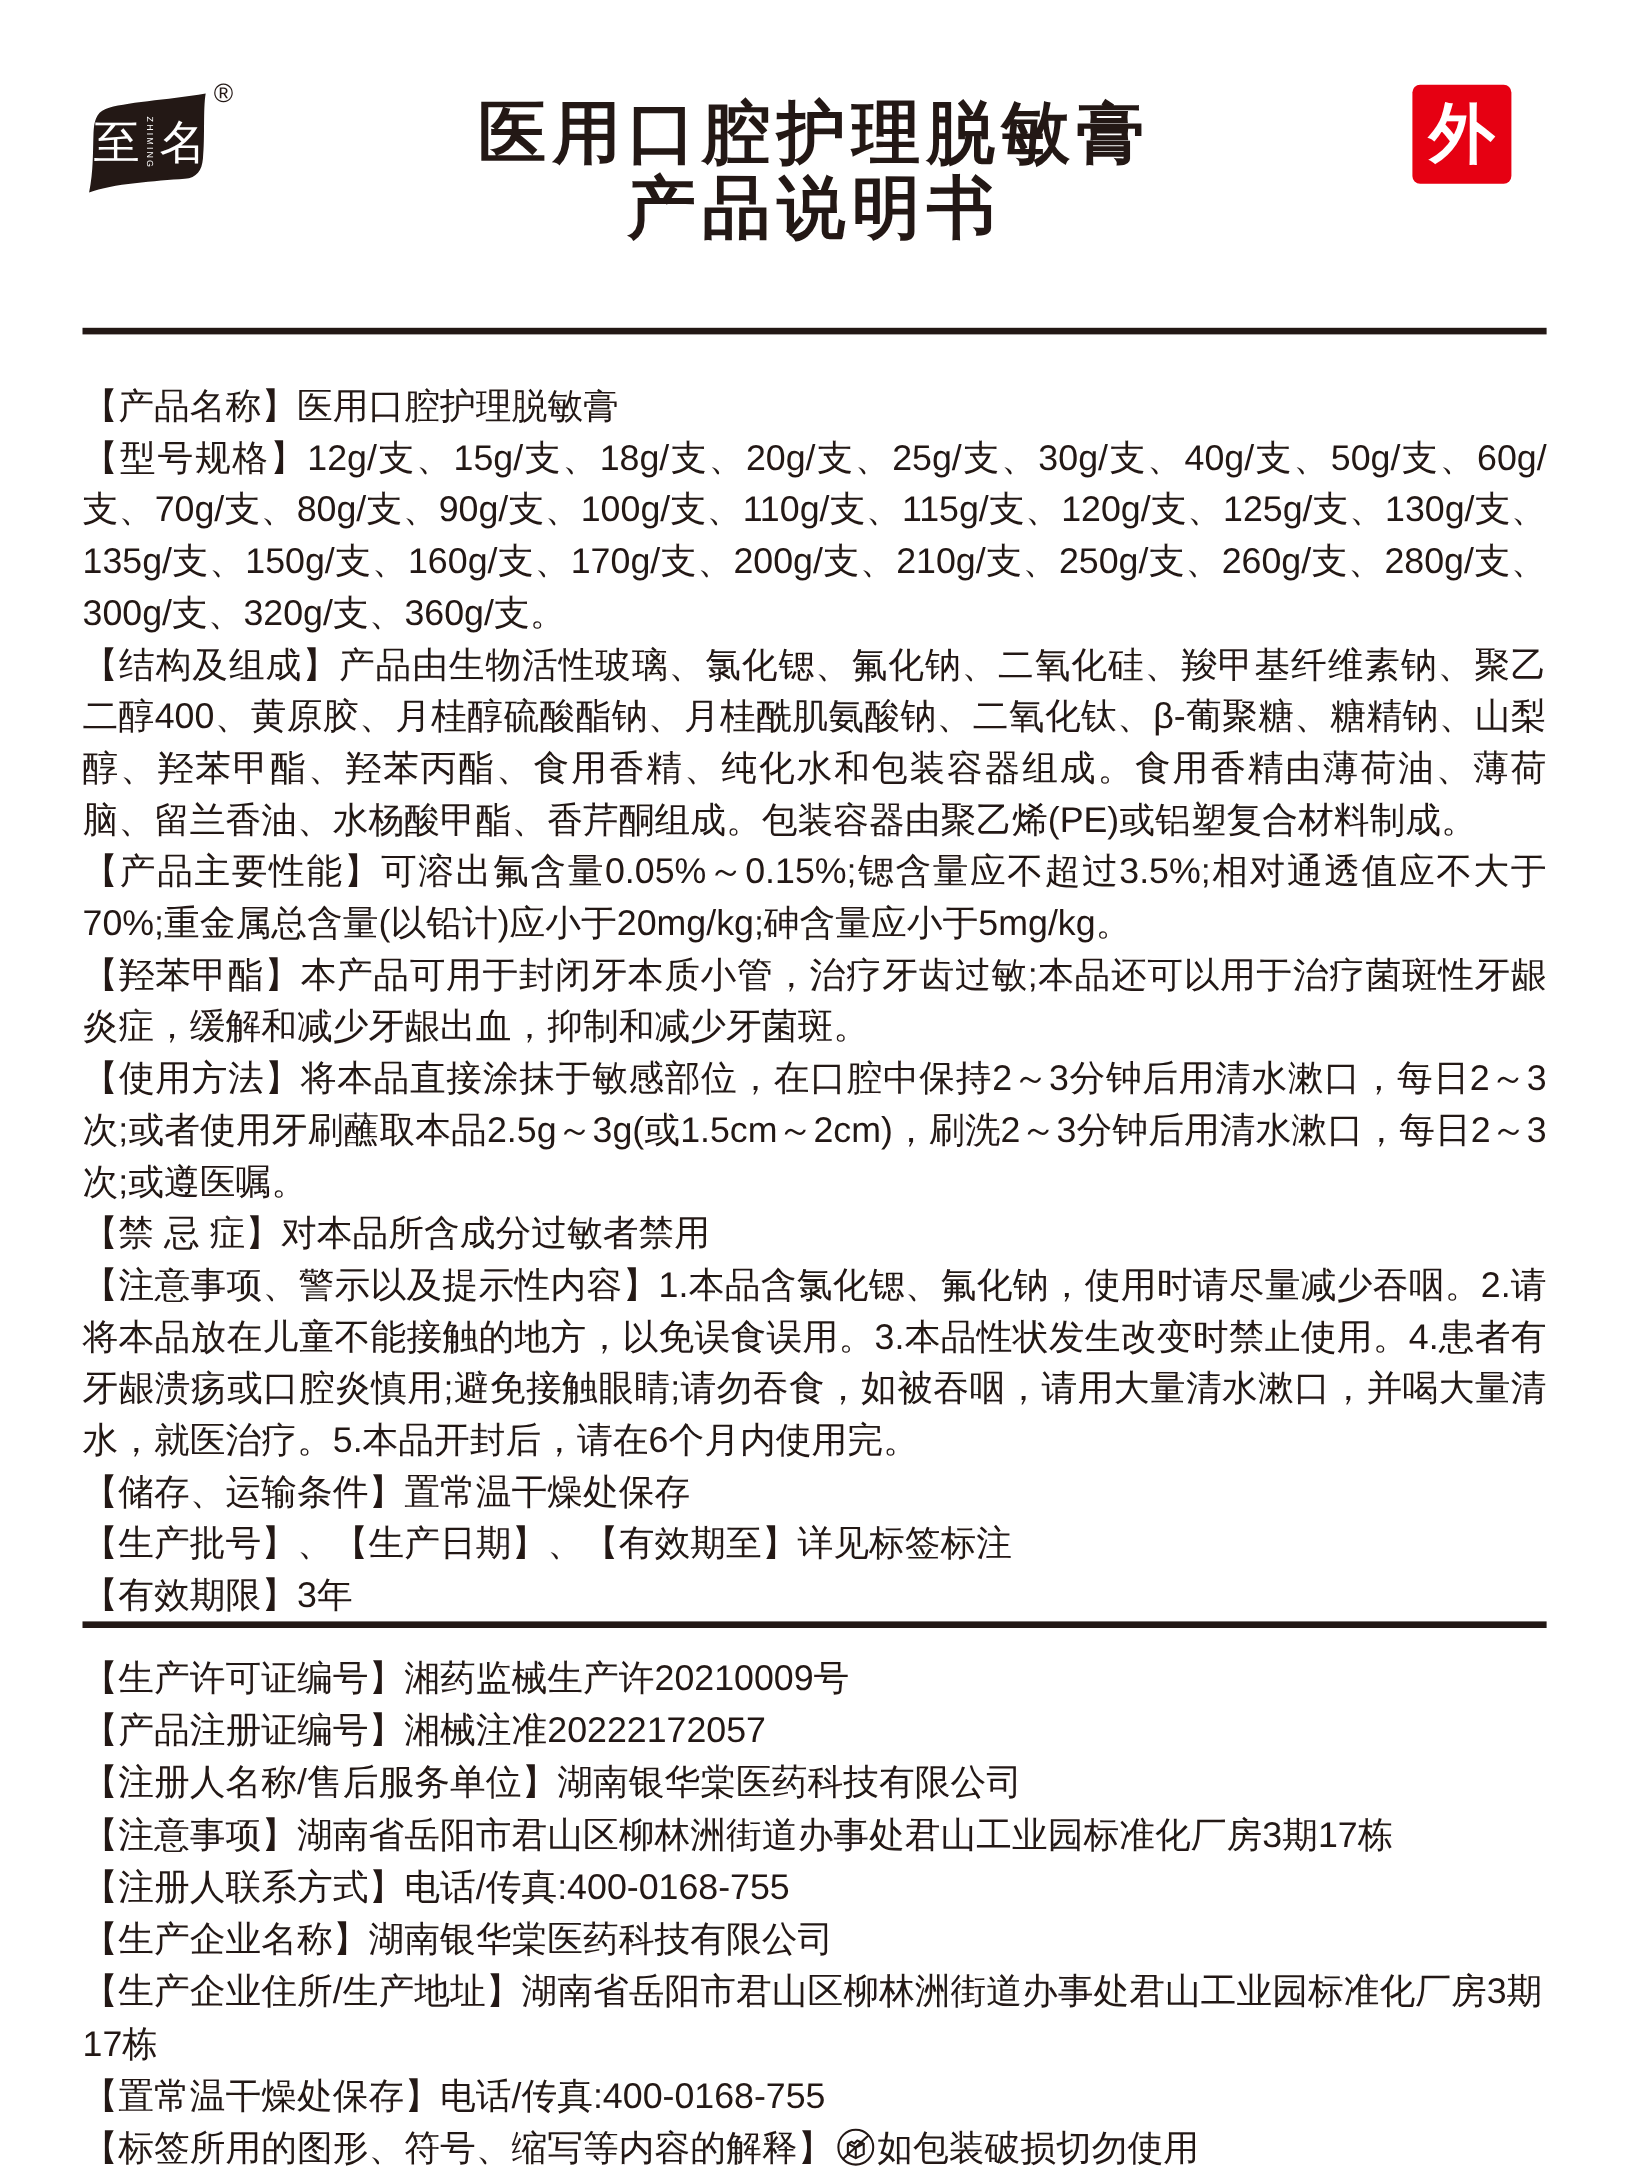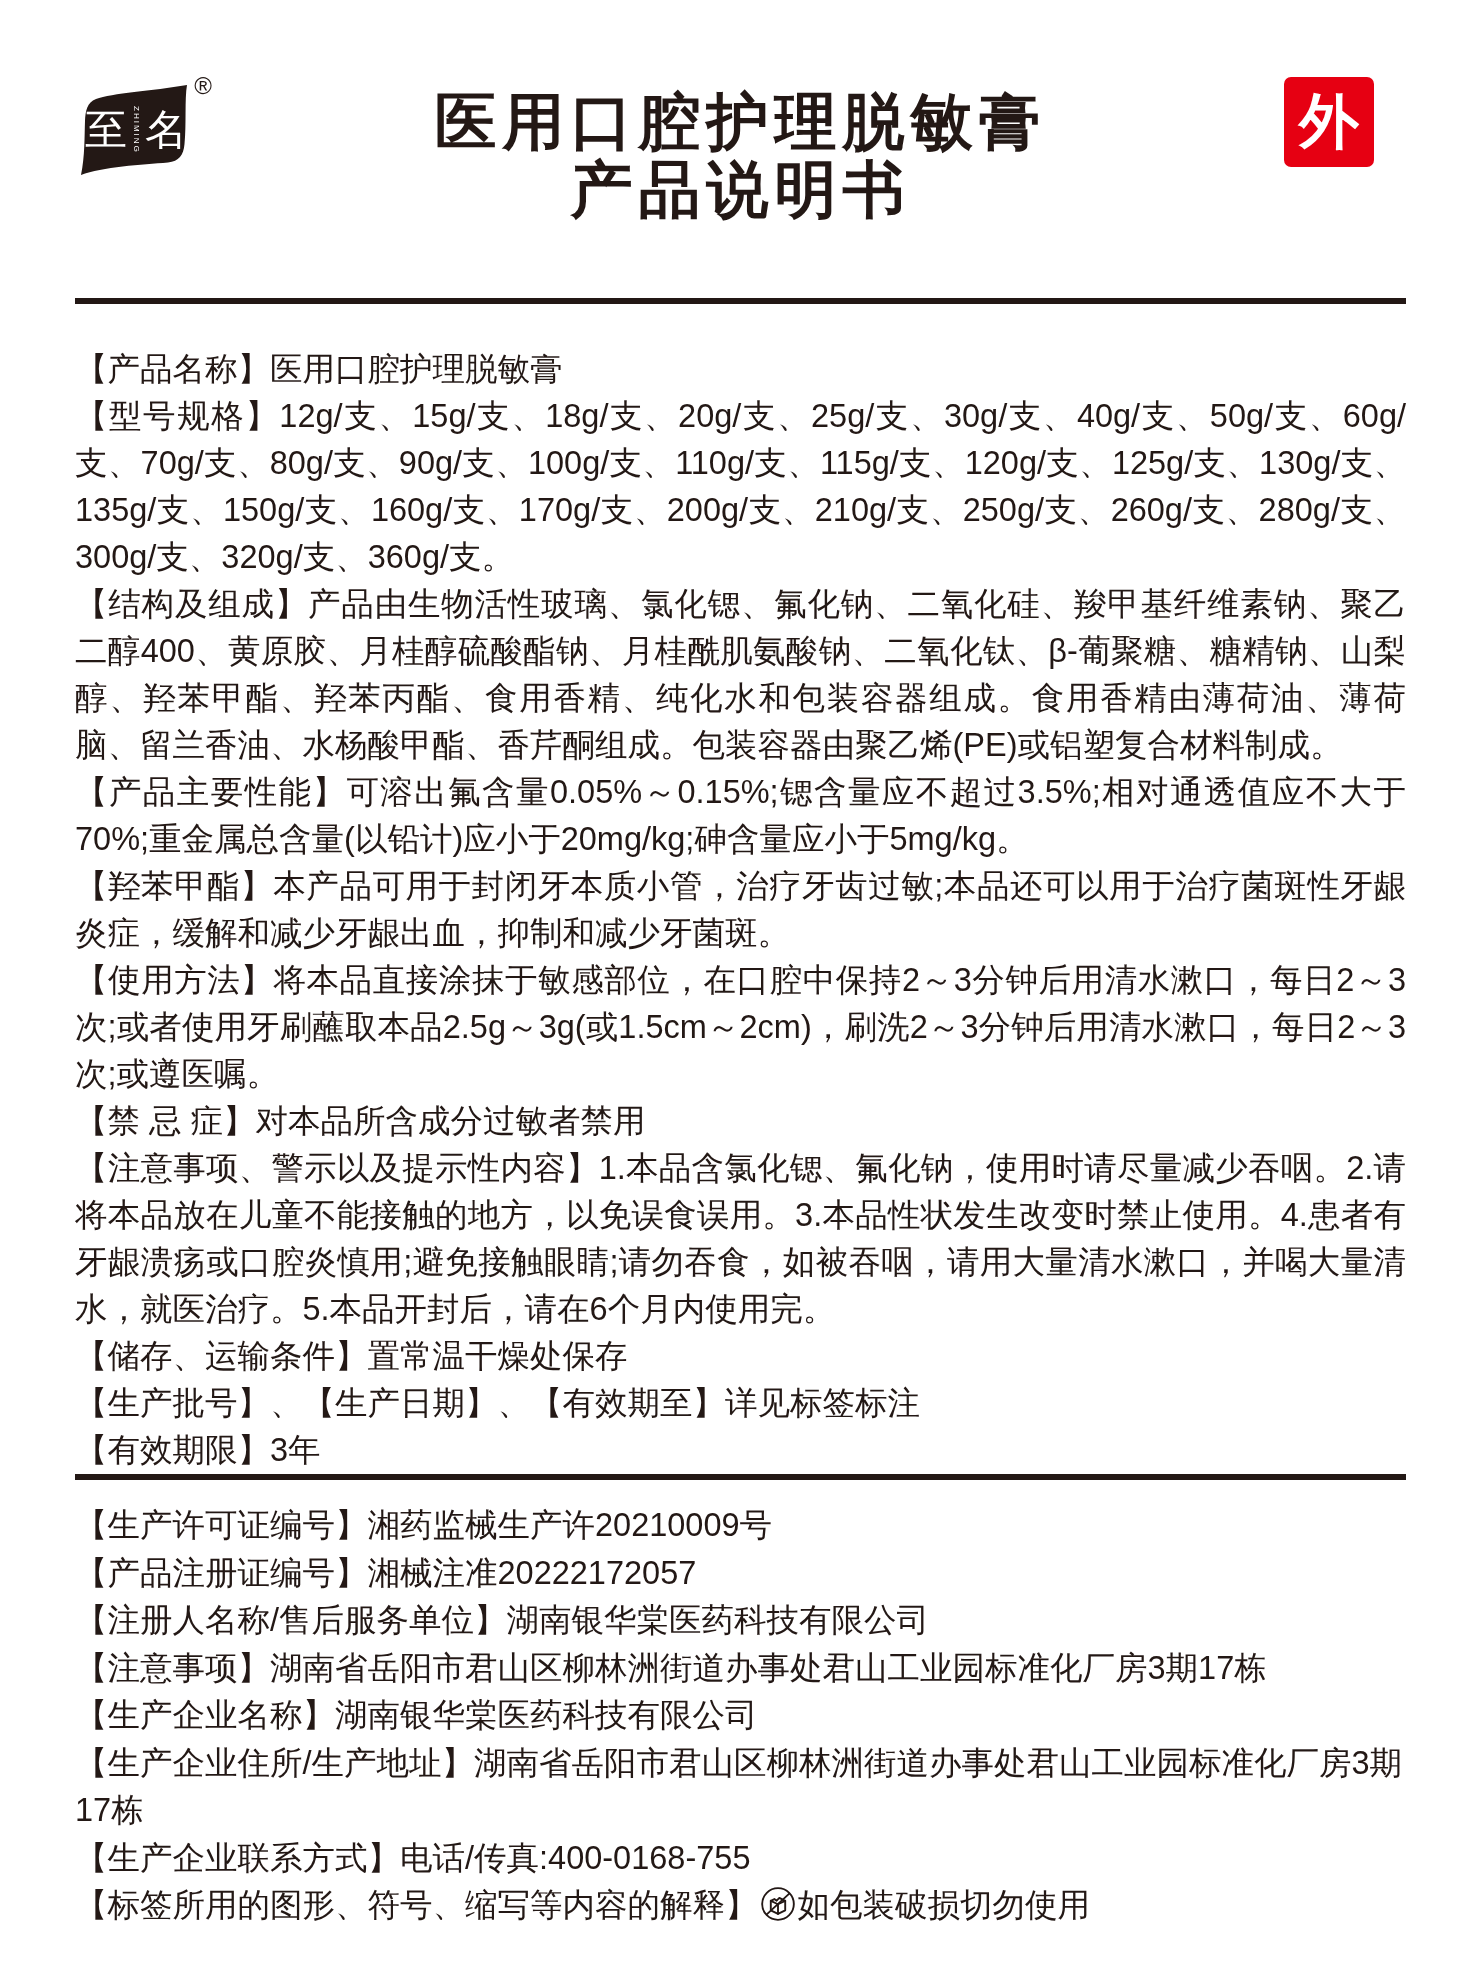--- a/index.html
+++ b/index.html
@@ -114,23 +114,24 @@
     <p><span>【有效期限】</span><span>3年</span></p>
   </main>
 
   <div class="rule"></div>
 
   <section class="footer-block">
     <p><span>【生产许可证编号】</span><span>湘药监械生产许20210009号</span></p>
     <p><span>【产品注册证编号】</span><span>湘械注准20222172057</span></p>
     <p><span>【注册人名称/售后服务单位】</span><span>湖南银华棠医药科技有限公司</span></p>
     <p><span>【注意事项】</span><span>湖南省岳阳市君山区柳林洲街道办事处君山工业园标准化厂房3期17栋</span></p>
+    <p><span>【注册人联系方式】</span><span>电话/传真:400-0168-755</span></p>
     <p><span>【生产企业名称】</span><span>湖南银华棠医药科技有限公司</span></p>
     <p><span>【生产企业住所/生产地址】</span><span>湖南省岳阳市君山区柳林洲街道办事处君山工业园标准化厂房3期17栋</span></p>
-    <p><span>【生产企业联系方式】</span><span>电话/传真:400-0168-755</span></p>
+    <p><span>【置常温干燥处保存】</span><span>电话/传真:400-0168-755</span></p>
     <p>
       <span>【标签所用的图形、符号、缩写等内容的解释】</span><svg class="pkg-icon" width="36" height="36" viewBox="0 0 40 40" xmlns="http://www.w3.org/2000/svg" fill="none" stroke="#231815" stroke-width="2.1" stroke-linejoin="round" stroke-linecap="round">
         <circle cx="20" cy="20" r="17.6"></circle>
         <path d="M12,16.5 L16,14.5 L18.5,16.3 L21.5,13.2 L28,16.5 L28,27 L20,31 L12,27 Z"></path>
         <path d="M12,16.5 L20,20.3 L28,16.5"></path>
         <path d="M20,20.3 L20,31"></path>
         <path d="M7.5,31.5 L32.5,8.5"></path>
       </svg><span>如包装破损切勿使用</span>
     </p>
 

